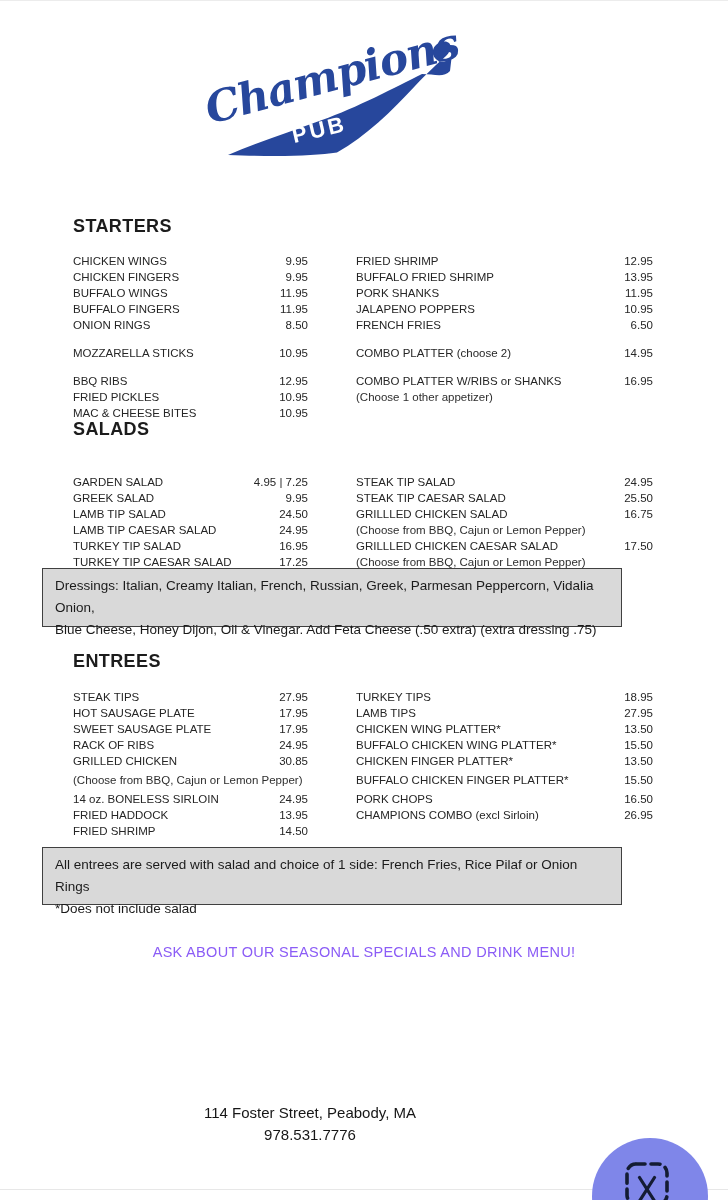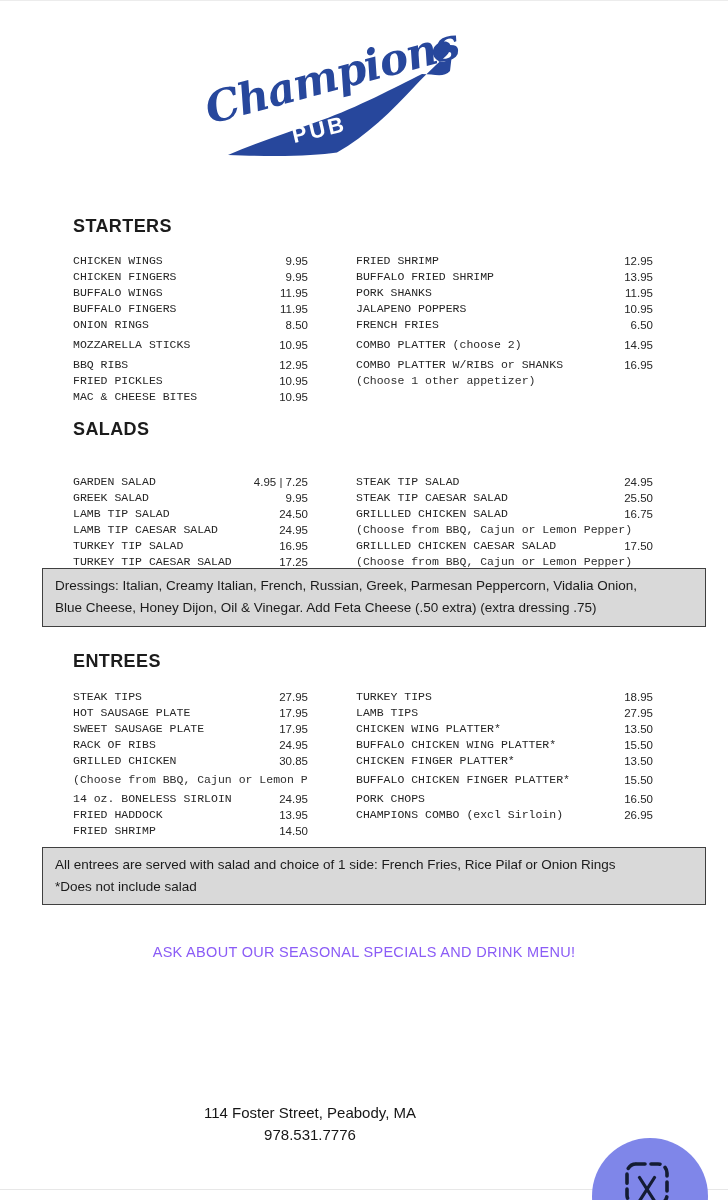--- a/index.html
+++ b/index.html
@@ -31,29 +31,29 @@
   .section-salads  .cols { margin-top:34px; }
   .section-entrees .cols { margin-top:17px; }
   .col { display:flex; flex-direction:column; }
   .col-left  { width:235px; }
   .col-right { width:297px; }
   .row {
     display:flex; justify-content:space-between;
     height:16px; line-height:16px;
     font-size:11.5px; color:#262626; white-space:nowrap;
   }
-  .row.gap { margin-top:4px; }
+  .row.gap { margin-top:12px; }
   .section-entrees .row.gap { margin-top:3px; }
-  .row .lbl { flex:1 1 auto; overflow:hidden;font-family:Liberation Mono, monospace; }
+  .row .lbl { flex:1 1 auto; overflow:hidden; }
   .row .price { flex:0 0 auto; text-align:right; padding-left:6px; }
   .row.note { color:#2e2e2e; }
 
   
   .note-box {
-    position:absolute; left:42px; width:664px;
+    position:absolute; left:42px; width:580px;
     background:#d9d9d9; border:1.5px solid #404040;
     padding:6px 12px 4px 12px;
     font-size:13.5px; line-height:22px; color:#1b1b1b;
   }
   .note-box-dressings { top:568px; height:59px; }
   .note-box-entrees   { top:847px; height:58px; }
 
   .tagline {
     position:absolute; top:944px; left:0; width:728px;
     text-align:center; font-size:14.5px; letter-spacing:.3px; color:#8b5cf6;

